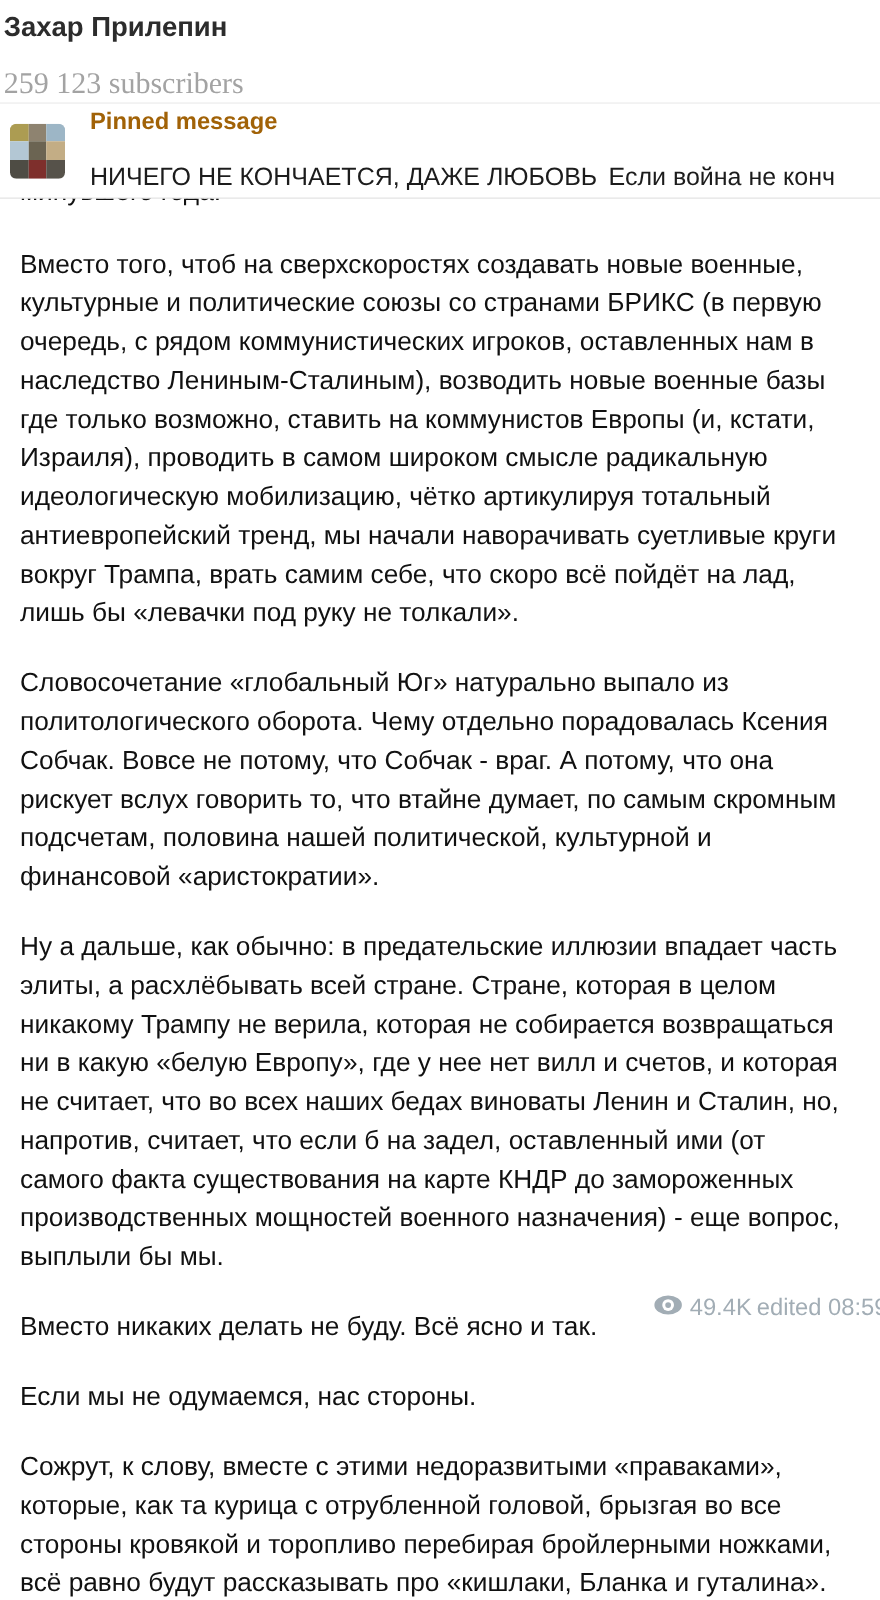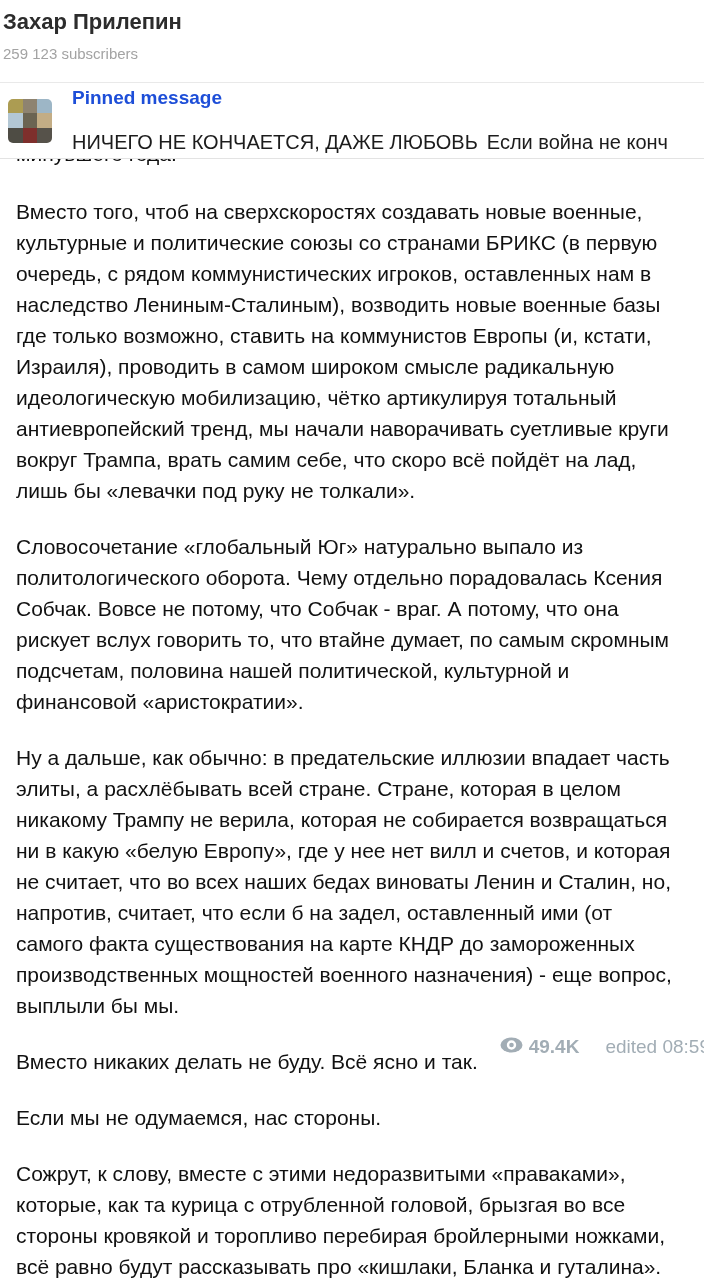--- a/index.html
+++ b/index.html
@@ -15,38 +15,38 @@
   .chat-header {
     height: 83px; padding: 7px 0 0 3px;
     border-bottom: 1px solid #e9e9e9;
     background: #fff;
     cursor: pointer;
   }
   .channel-title {
     font-size: 22px; line-height: 30px; font-weight: bold; color: #2c2c2c;
   }
   .subscriber-count {
-    font-size: 15px; line-height: 28px; color: #a3a3a3; margin-top: 3px;
+    font-size: 24px; line-height: 28px; color: #a3a3a3; margin-top: 16px; font-family: Liberation Serif, serif;
   }
 
   
   .pinned-bar {
     height: 76px; display: flex; align-items: center;
     padding: 0 0 0 8px; background: #fff;
     border-bottom: 1px solid #e3e3e3;
     cursor: pointer; overflow: hidden;
   }
   .pinned-thumb {
     width: 44px; height: 44px; border-radius: 5px; overflow: hidden;
     flex: 0 0 44px; margin-right: 20px;
     display: grid; grid-template-columns: repeat(3, 1fr); grid-template-rows: repeat(3, 1fr);
   }
   .pinned-textcol { flex: 1; min-width: 0; }
   .pinned-label {
-    font-size: 19px; line-height: 24px; font-weight: bold; color: #1d4ed8;
+    font-size: 19px; line-height: 24px; font-weight: bold; color: #a16207;
   }
   .pinned-preview {
     font-size: 20px; line-height: 26px; color: #1c1c1c;
     white-space: nowrap; overflow: hidden; margin-top: 19px;
   }
   .pinned-preview .preview-title { margin-right: 9px; }
 
   
   .messages {
     position: relative;
@@ -65,21 +65,21 @@
   }
   .message-body p:last-child { margin-bottom: 0; }
 
   
   .message-meta {
     position: absolute; right: -6px; bottom: 6px;
     display: flex; align-items: center;
     font-size: 19px; color: #a2adb5; white-space: nowrap;
   }
   .eye-icon { margin-right: 6px; display: inline-block; }
-  .views-count { margin-right: 26px; font-weight: bold; }
+  .views-count { margin-right: 4px; }
 </style>
 </head>
 <body>
 
 <div class="screen">
 
   <header class="chat-header">
     <div class="channel-title">Захар Прилепин</div>
     <div class="subscriber-count">259 123 subscribers</div>
   </header>

